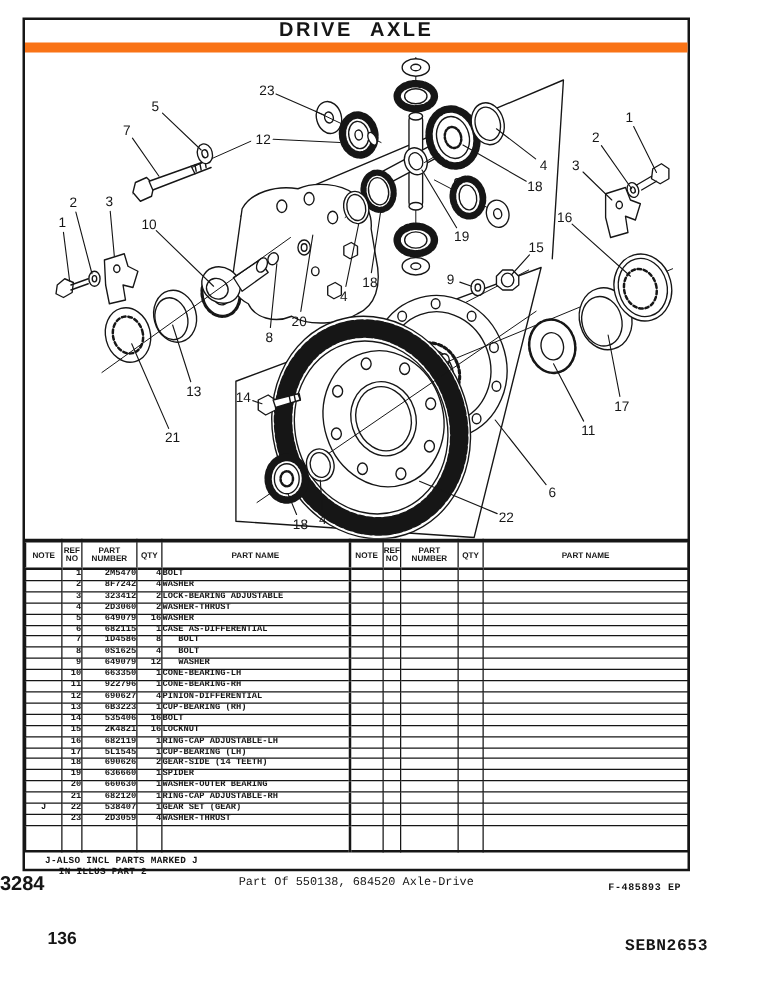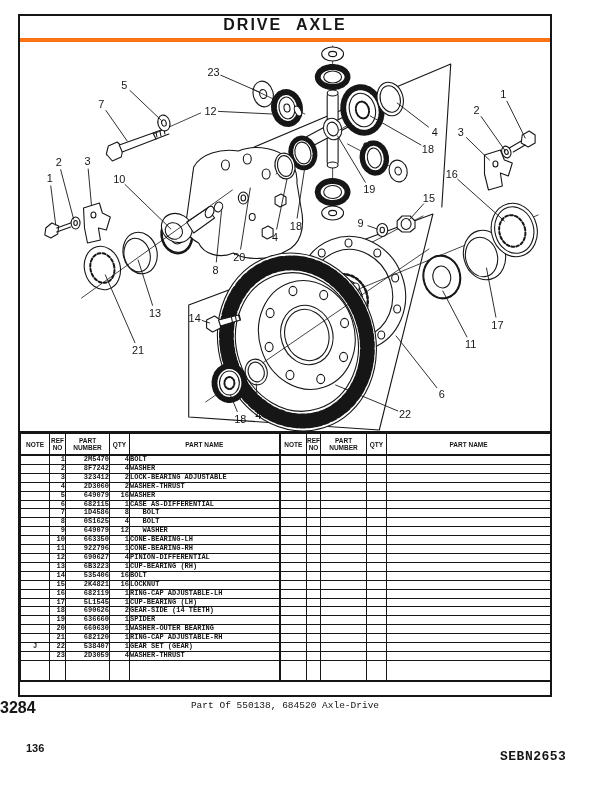--- a/index.html
+++ b/index.html
@@ -6,22 +6,22 @@
   body{
     width:612px;height:792px;position:relative;background:#ffffff;
     font-family:"Liberation Sans",sans-serif;color:#161616;
     -webkit-font-smoothing:antialiased;
   }
   .sheet{
     position:absolute;left:18px;top:14px;width:534px;height:683px;
     border:2px solid #161616;box-sizing:border-box;background:#fff;
   }
   .titlebar{
-    height:26px;border-bottom:4px solid #f97316;box-sizing:border-box;
-    display:flex;align-items:flex-start;justify-content:center;
+    height:26px;border-bottom:8px solid #f97316;box-sizing:border-box;
+    display:flex;align-items:flex-end;justify-content:center;
   }
   .titlebar span{
     font-weight:bold;font-size:16px;letter-spacing:2px;word-spacing:8px;
     font-family:"Liberation Sans",sans-serif;
   }
   svg.diagram{display:block;}
 
   table.parts{
     border-collapse:collapse;table-layout:fixed;width:530px;
     border-top:3px solid #161616;border-bottom:2px solid #161616;
@@ -47,21 +47,21 @@
 
   .notearea{position:relative;height:35px;font-family:"Liberation Mono","DejaVu Sans Mono",monospace;}
   .notearea .n1{position:absolute;left:16px;top:3px;font-size:7.5px;font-weight:600;letter-spacing:0.2px;}
   .notearea .n2{position:absolute;left:27px;top:12px;font-size:7.5px;font-weight:600;letter-spacing:0.2px;}
   .notearea .form{position:absolute;right:5px;bottom:2px;font-size:8px;font-weight:600;letter-spacing:0.5px;}
 
   .f3284{position:absolute;left:0;top:699px;font-size:16px;font-weight:bold;}
   .fcenter{position:absolute;left:18px;top:699px;width:534px;text-align:center;}
   .fcenter .t{font-size:11px;font-weight:bold;letter-spacing:0.3px;}
   .fcenter .s{font-size:9.5px;font-family:Liberation Mono, monospace;margin-top:1px;}
-  .pageno{position:absolute;left:26px;top:742px;font-size:11px;font-weight:bold;}
+  .pageno{position:absolute;left:38px;top:742px;font-size:14px;font-weight:bold;}
   .doccode{position:absolute;left:500px;top:749px;font-size:13px;font-family:"Liberation Mono","DejaVu Sans Mono",monospace;font-weight:600;letter-spacing:0.5px;}
 </style>
 </head>
 <body>
 
 <div class="sheet">
 
   <div class="titlebar">
     <span>DRIVE AXLE</span>
   </div>
@@ -618,20 +618,25 @@
           <td></td>
           <td class="divider-col"></td>
           <td></td>
           <td></td>
           <td></td>
           <td></td>
         </tr>
       </tbody>
   </table>
 
+  <div class="notearea">
+    <div class="n1">J-ALSO INCL PARTS MARKED J</div>
+    <div class="n2">IN ILLUS PART 2</div>
+    <div class="form">F-485893 EP</div>
+  </div>
 </div>
 
 <div class="f3284">3284</div>
 <div class="fcenter">
   <div class="s">Part Of 550138, 684520 Axle-Drive</div>
 </div>
 <div class="pageno">136</div>
 <div class="doccode">SEBN2653</div>
 
 </body></html>

